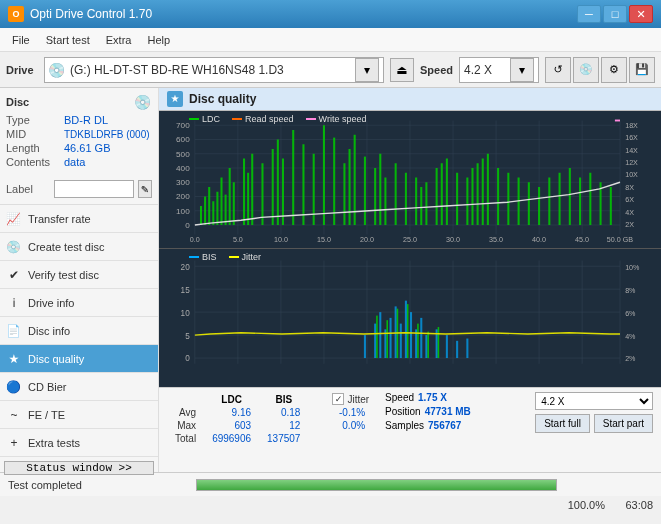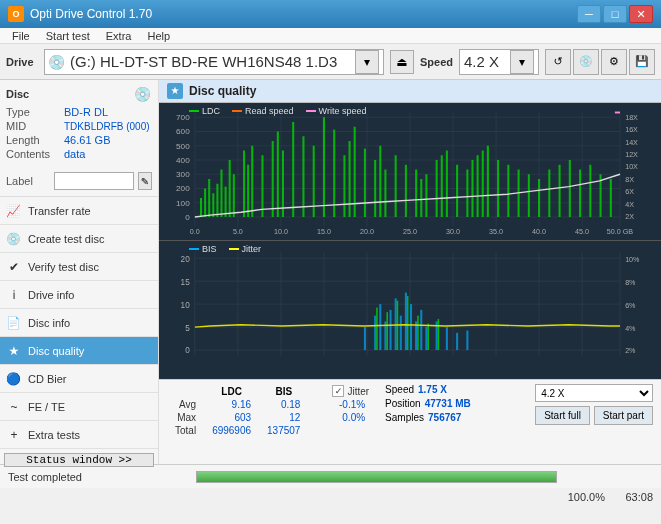--- a/index.html
+++ b/index.html
@@ -7,29 +7,29 @@
     
     
     .title-bar { background: linear-gradient(to bottom, #4a9fd4, #2b7db8); height: 28px; display: flex; align-items: center; padding: 0 8px; color: white; font-size: 12px; font-weight: 500; }
     .title-bar-left { display: flex; align-items: center; gap: 6px; flex: 1; }
     .title-icon { width: 16px; height: 16px; background: #ff8c00; border-radius: 2px; display: flex; align-items: center; justify-content: center; font-size: 9px; color: white; font-weight: bold; }
     .title-controls { display: flex; gap: 2px; }
     .title-btn { width: 24px; height: 18px; background: #5aabde; border: 1px solid #4090c0; color: white; cursor: pointer; display: flex; align-items: center; justify-content: center; font-size: 11px; border-radius: 2px; }
     .title-btn.close { background: #e05050; border-color: #c03030; }
     
     
-    .menu-bar { background: #f8f8f8; height: 16px; display: flex; align-items: center; padding: 0 4px; border-bottom: 1px solid #ddd; }
+    .menu-bar { background: #f8f8f8; height: 24px; display: flex; align-items: center; padding: 0 4px; border-bottom: 1px solid #ddd; }
     .menu-item { padding: 2px 8px; cursor: pointer; font-size: 11px; color: #333; border-radius: 2px; }
     
     
     .drive-bar { background: #f0f0f0; height: 36px; display: flex; align-items: center; padding: 0 6px; border-bottom: 1px solid #ccc; gap: 6px; }
     .drive-label { font-size: 11px; font-weight: bold; color: #333; margin-right: 4px; }
     .drive-select-wrap { display: flex; align-items: center; background: white; border: 1px solid #aaa; padding: 2px 4px; height: 26px; flex: 1; gap: 4px; }
     .drive-icon { font-size: 14px; }
-    .drive-text { font-size: 15px; color: #333; flex: 1; }
+    .drive-text { font-size: 12px; color: #333; flex: 1; }
     .drive-btn { width: 24px; height: 24px; background: #e8e8e8; border: 1px solid #aaa; cursor: pointer; display: flex; align-items: center; justify-content: center; font-size: 12px; }
     .speed-label { font-size: 11px; font-weight: bold; color: #333; }
     .speed-icons { display: flex; gap: 2px; }
     .speed-icon-btn { width: 26px; height: 26px; background: #e8e8e8; border: 1px solid #aaa; cursor: pointer; display: flex; align-items: center; justify-content: center; }
 
     
     .main-layout { display: flex; height: calc(524px - 28px - 22px - 36px - 30px - 24px); }
     
     
     .sidebar { width: 159px; background: #f5f5f5; border-right: 1px solid #ddd; display: flex; flex-direction: column; }

